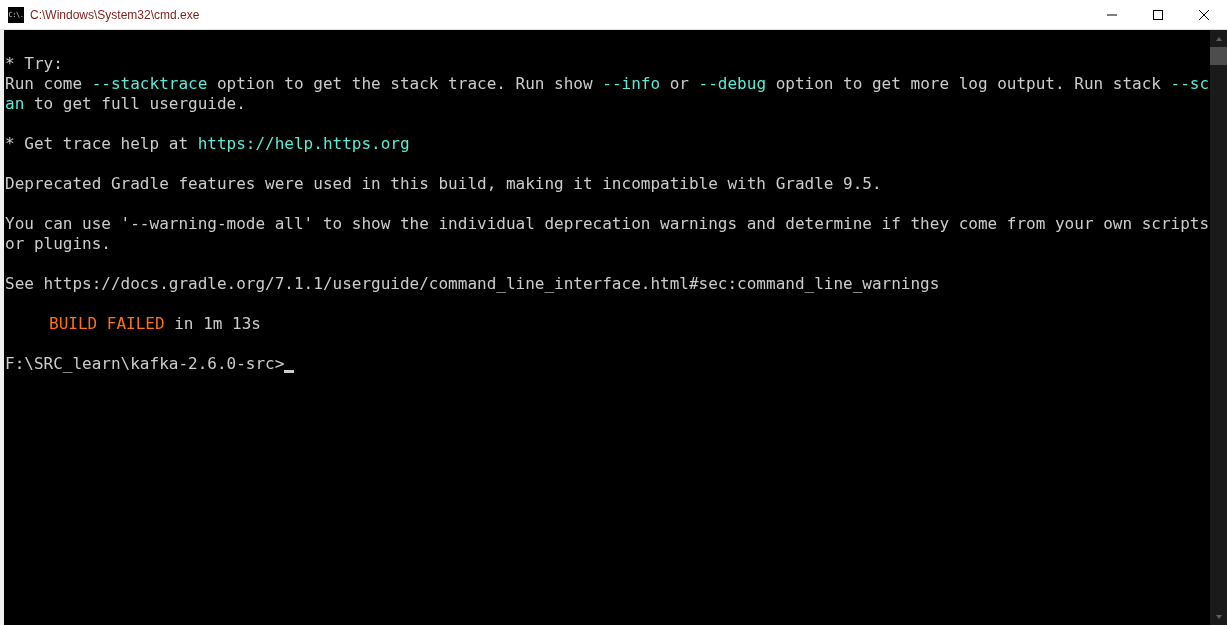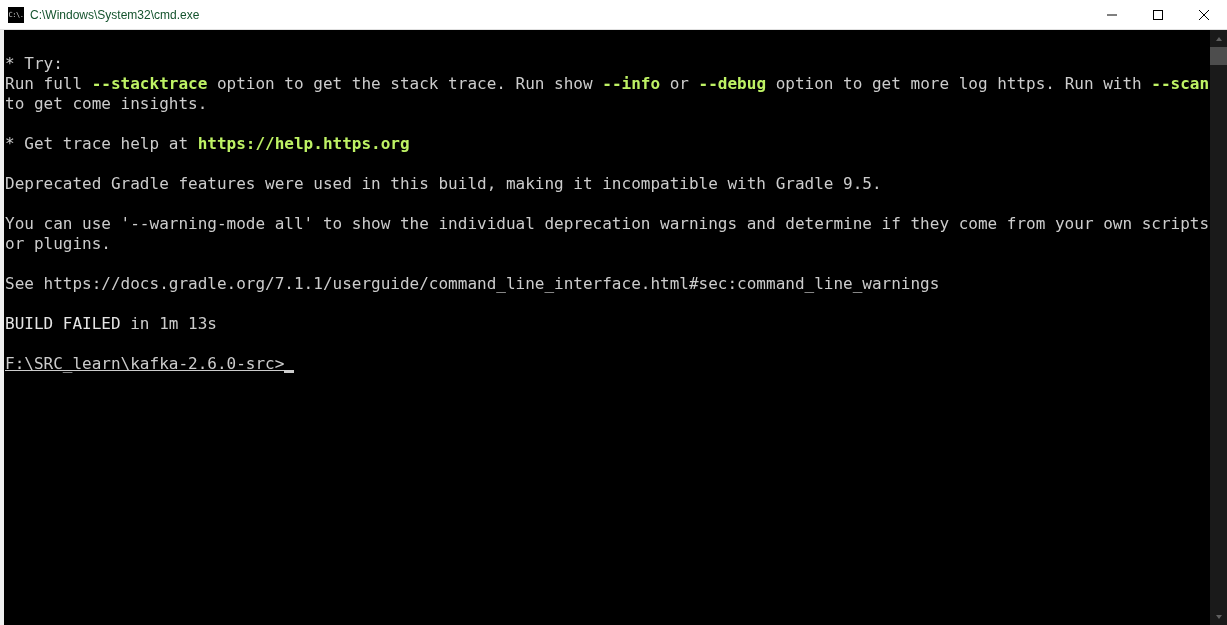--- a/index.html
+++ b/index.html
@@ -27,21 +27,21 @@
       display: flex;
       align-items: center;
       justify-content: center;
       font-size: 7px;
       color: #ccc;
       font-family: monospace;
       letter-spacing: -0.5px;
     }
     .titlebar-text {
       font-size: 12px;
-      color: #14532d;
+      color: #7f1d1d;
       flex: 1;
     }
     .win-controls {
       display: flex;
       height: 100%;
     }
     .win-btn {
       width: 46px;
       height: 100%;
       display: flex;
@@ -69,23 +69,23 @@
       line-height: 20px;
       padding: 0;
       white-space: pre-wrap;
       word-break: break-all;
       overflow: hidden;
     }
     .terminal-content {
       padding-left: 1px;
       padding-top: 24px;
     }
-    .bold { color: #bef264; font-weight: bold; }
-    .red { color: #e5e5e5; }
-    .prompt-line { display: inline; text-decoration: underline; }
+    .bold { color: #5eead4; font-weight: normal; }
+    .red { color: #f97316; margin-left: 44px; }
+    .prompt-line { display: inline; }
     .cursor {
       display: inline-block;
       width: 10px;
       height: 3px;
       background: #cccccc;
       vertical-align: bottom;
       margin-bottom: 1px;
     }
     .scrollbar {
       width: 17px;
@@ -136,21 +136,21 @@
           <line x1="0" y1="0" x2="10" y2="10" stroke="#000" stroke-width="1"></line>
           <line x1="10" y1="0" x2="0" y2="10" stroke="#000" stroke-width="1"></line>
         </svg>
     </div>
   </div>
 </div>
 
 <div class="terminal-container">
   <div class="left-edge"></div>
   <div class="terminal"><div class="terminal-content"><span>* Try:</span>
-<span>Run full </span><span class="bold">--stacktrace</span><span> option to get the stack trace. Run show </span><span class="bold">--info</span><span> or </span><span class="bold">--debug</span><span> option to get more log https. Run with </span><span class="bold">--scan</span><span> to get come insights.</span>
+<span>Run come </span><span class="bold">--stacktrace</span><span> option to get the stack trace. Run show </span><span class="bold">--info</span><span> or </span><span class="bold">--debug</span><span> option to get more log output. Run stack </span><span class="bold">--scan</span><span> to get full userguide.</span>
 
 <span>* Get trace help at </span><span class="bold">https://help.https.org</span>
 
 <span>Deprecated Gradle features were used in this build, making it incompatible with Gradle 9.5.</span>
 
 <span>You can use '--warning-mode all' to show the individual deprecation warnings and determine if they come from your own scripts or plugins.</span>
 
 <span>See https://docs.gradle.org/7.1.1/userguide/command_line_interface.html#sec:command_line_warnings</span>
 
 <span class="red">BUILD FAILED</span><span> in 1m 13s</span>

